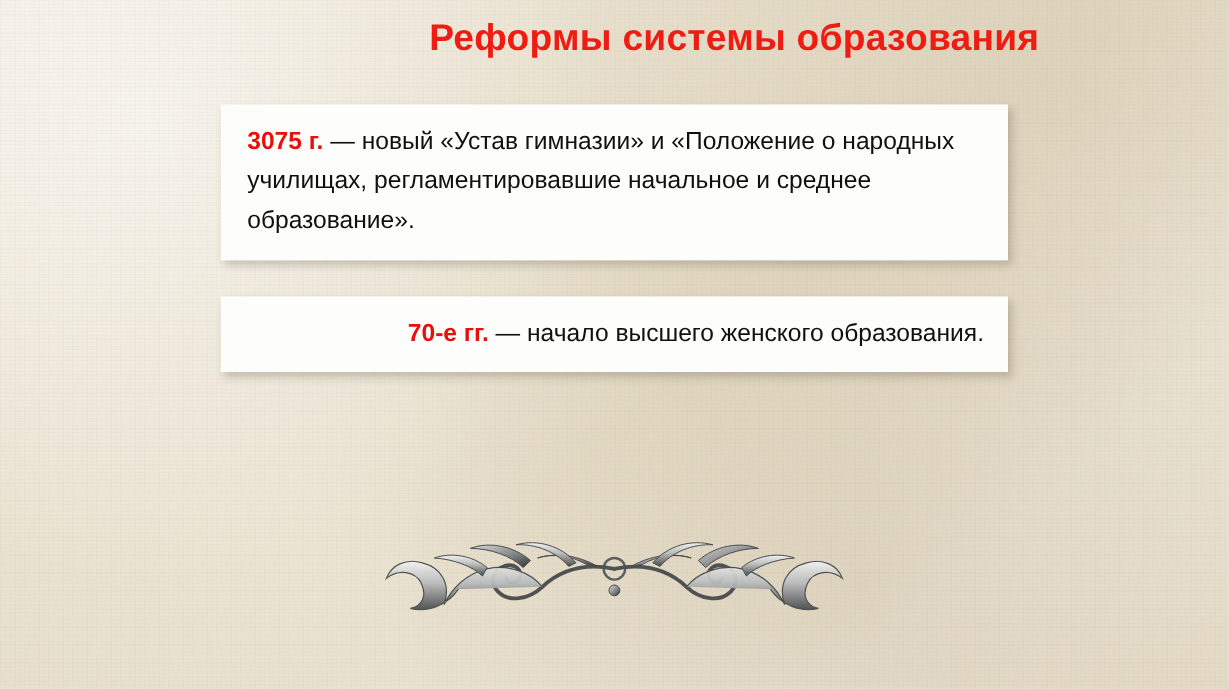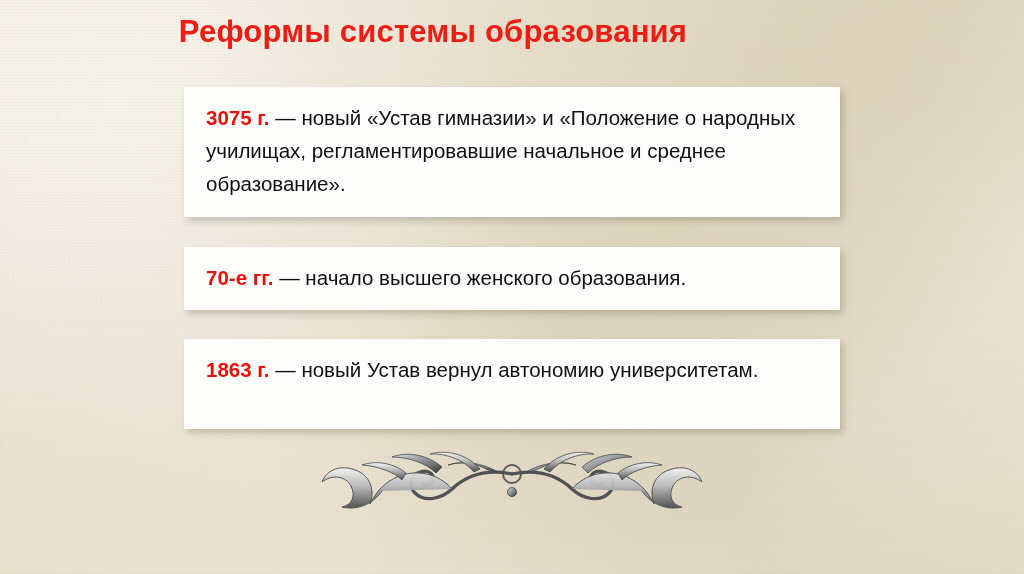--- a/index.html
+++ b/index.html
@@ -33,21 +33,21 @@
     opacity: 0.5;
     background-image:
       repeating-linear-gradient(0deg, rgba(190,175,145,0.10) 0px, rgba(190,175,145,0.10) 1px, rgba(255,255,255,0) 1px, rgba(255,255,255,0) 3px),
       repeating-linear-gradient(90deg, rgba(180,165,135,0.08) 0px, rgba(180,165,135,0.08) 1px, rgba(255,255,255,0) 1px, rgba(255,255,255,0) 4px);
   }
   .title {
     position: absolute;
     top: 14px;
     left: 0;
     width: 866px;
-    text-align: center;
+    text-align: right;
     color: #ee1c12;
     font-size: 31px;
     font-weight: bold;
     letter-spacing: 0.2px;
     font-family: "Liberation Sans", sans-serif;
   }
   .card {
     position: absolute;
     background: #fdfdfb;
     box-shadow: 3px 4px 7px rgba(90,80,60,0.28);
@@ -68,20 +68,21 @@
     left: 184px;
     top: 87px;
     width: 656px;
     min-height: 118px;
   }
   #card2 {
     left: 184px;
     top: 247px;
     width: 656px;
     min-height: 56px;
+    text-align: right;
   }
   #card3 {
     left: 184px;
     top: 339px;
     width: 656px;
     min-height: 90px;
   }
   .ornament {
     position: absolute;
     left: 50%;
@@ -100,23 +101,20 @@
   <div class="title">Реформы системы образования</div>
 
   <div class="card" id="card1">
     <span class="year">3075 г.</span><span class="body"> — </span><span class="body">новый «Устав гимназии» и «Положение о народных училищах, регламентировавшие начальное и среднее образование».</span>
   </div>
 
   <div class="card" id="card2">
     <span class="year">70-е гг.</span><span class="body"> — </span><span class="body">начало высшего женского образования.</span>
   </div>
 
-  <div class="card" id="card3">
-    <span class="year">1863 г.</span><span class="body"> — </span><span class="body">новый Устав вернул автономию университетам.</span>
-  </div>
 
   <svg class="ornament" viewBox="0 0 420 70">
     <defs>
       <linearGradient id="leafGrad" x1="0" y1="0" x2="0" y2="1">
         <stop offset="0%" stop-color="#f2f2f0"></stop>
         <stop offset="45%" stop-color="#b9bbbb"></stop>
         <stop offset="100%" stop-color="#4a4c4e"></stop>
       </linearGradient>
       <linearGradient id="leafGrad2" x1="0" y1="0" x2="1" y2="1">
         <stop offset="0%" stop-color="#d9dadb"></stop>

